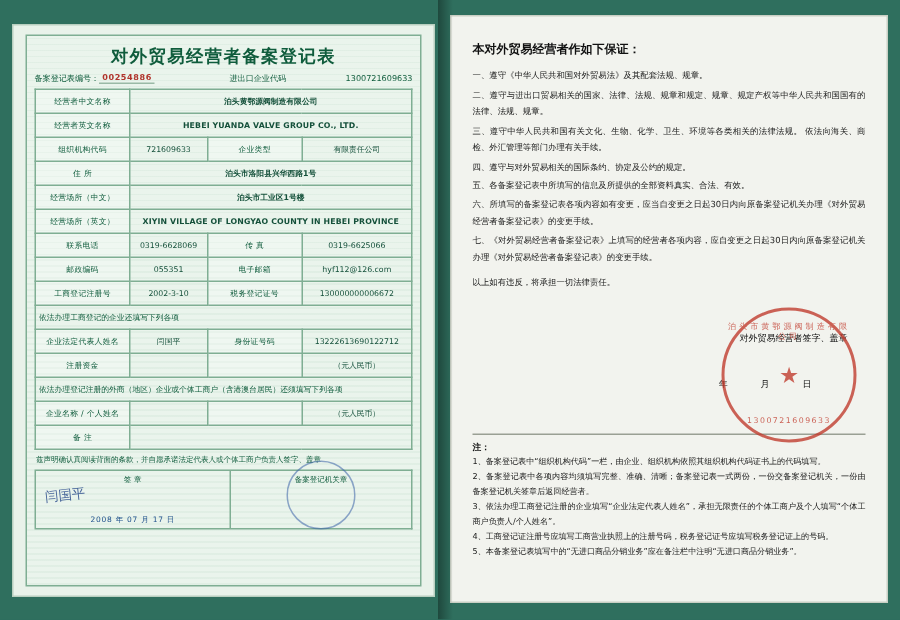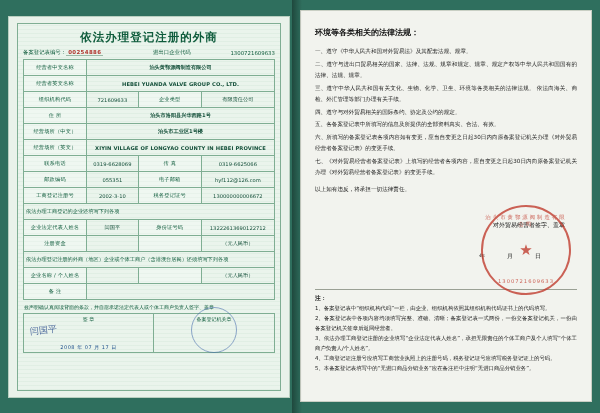--- a/index.html
+++ b/index.html
@@ -209,21 +209,21 @@
     position:absolute;left:292px;top:0;width:10px;height:413px;
     background:linear-gradient(90deg,rgba(0,0,0,.35),rgba(0,0,0,0));
   }
 </style>
 </head>
 <body>
 
 <div class="page left">
   <div class="left-inner">
 
-    <div class="doc-title">依法办理登记注册的外商</div>
+    <div class="doc-title">对外贸易经营者备案登记表</div>
 
     <div class="reg-line">
       <span class="lab">备案登记表编号：</span>
       <span class="reg-num">00254886</span>
       <span class="reg-right">进出口企业代码</span>
       <span class="reg-right">1300721609633</span>
     </div>
 
     <table class="frm">
       <tbody>
@@ -314,21 +314,21 @@
         <span>备案登记机关章</span>
         <span class="bluestamp"></span>
       </div>
     </div>
 
   </div>
 </div>
 
 <div class="page right">
 
-  <div class="r-title">环境等各类相关的法律法规：</div>
+  <div class="r-title">本对外贸易经营者作如下保证：</div>
 
   <p class="r-para">一、遵守《中华人民共和国对外贸易法》及其配套法规、规章。</p>
   <p class="r-para">二、遵守与进出口贸易相关的国家、法律、法规、规章和规定、规章、规定产权等中华人民共和国国有的法律、法规、规章。</p>
   <p class="r-para">三、遵守中华人民共和国有关文化、生物、化学、卫生、环境等各类相关的法律法规。 依法向海关、商检、外汇管理等部门办理有关手续。</p>
   <p class="r-para">四、遵守与对外贸易相关的国际条约、协定及公约的规定。</p>
   <p class="r-para">五、各备案登记表中所填写的信息及所提供的全部资料真实、合法、有效。</p>
   <p class="r-para">六、所填写的备案登记表各项内容如有变更，应当自变更之日起30日内向原备案登记机关办理《对外贸易经营者备案登记表》的变更手续。</p>
   <p class="r-para">七、《对外贸易经营者备案登记表》上填写的经营者各项内容，应自变更之日起30日内向原备案登记机关办理《对外贸易经营者备案登记表》的变更手续。</p>
   <p class="r-foot">以上如有违反，将承担一切法律责任。</p>
 

